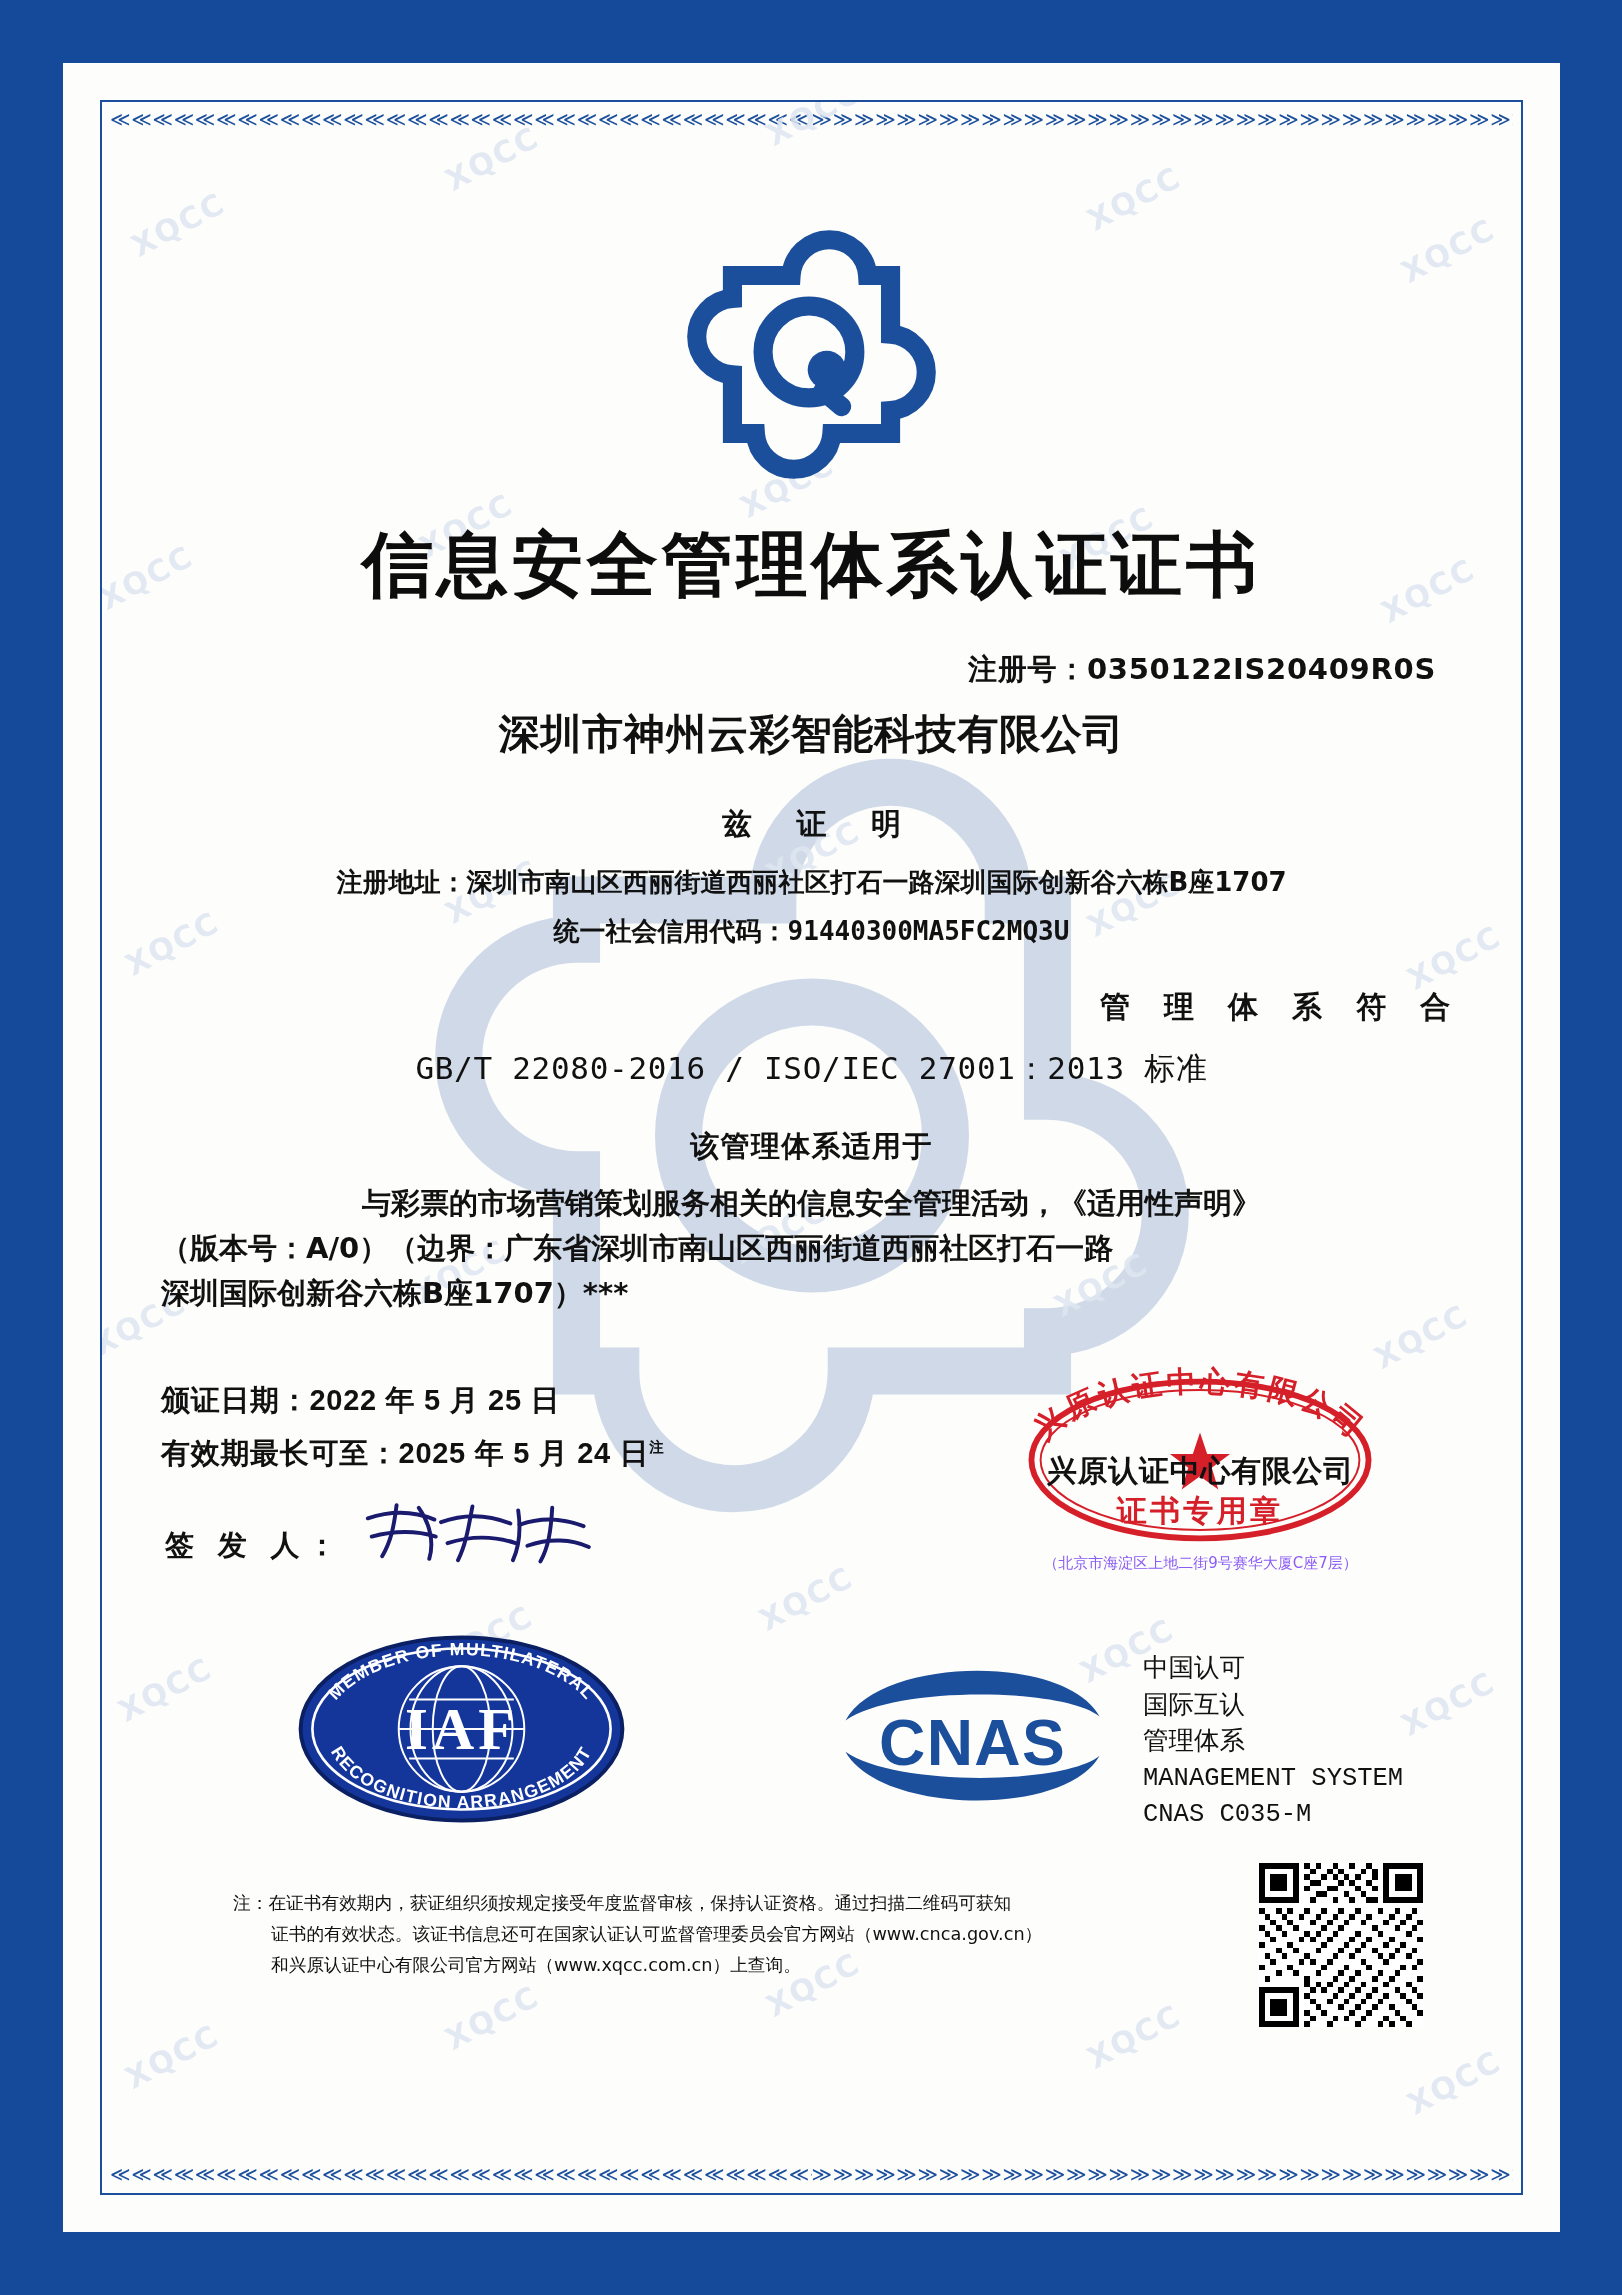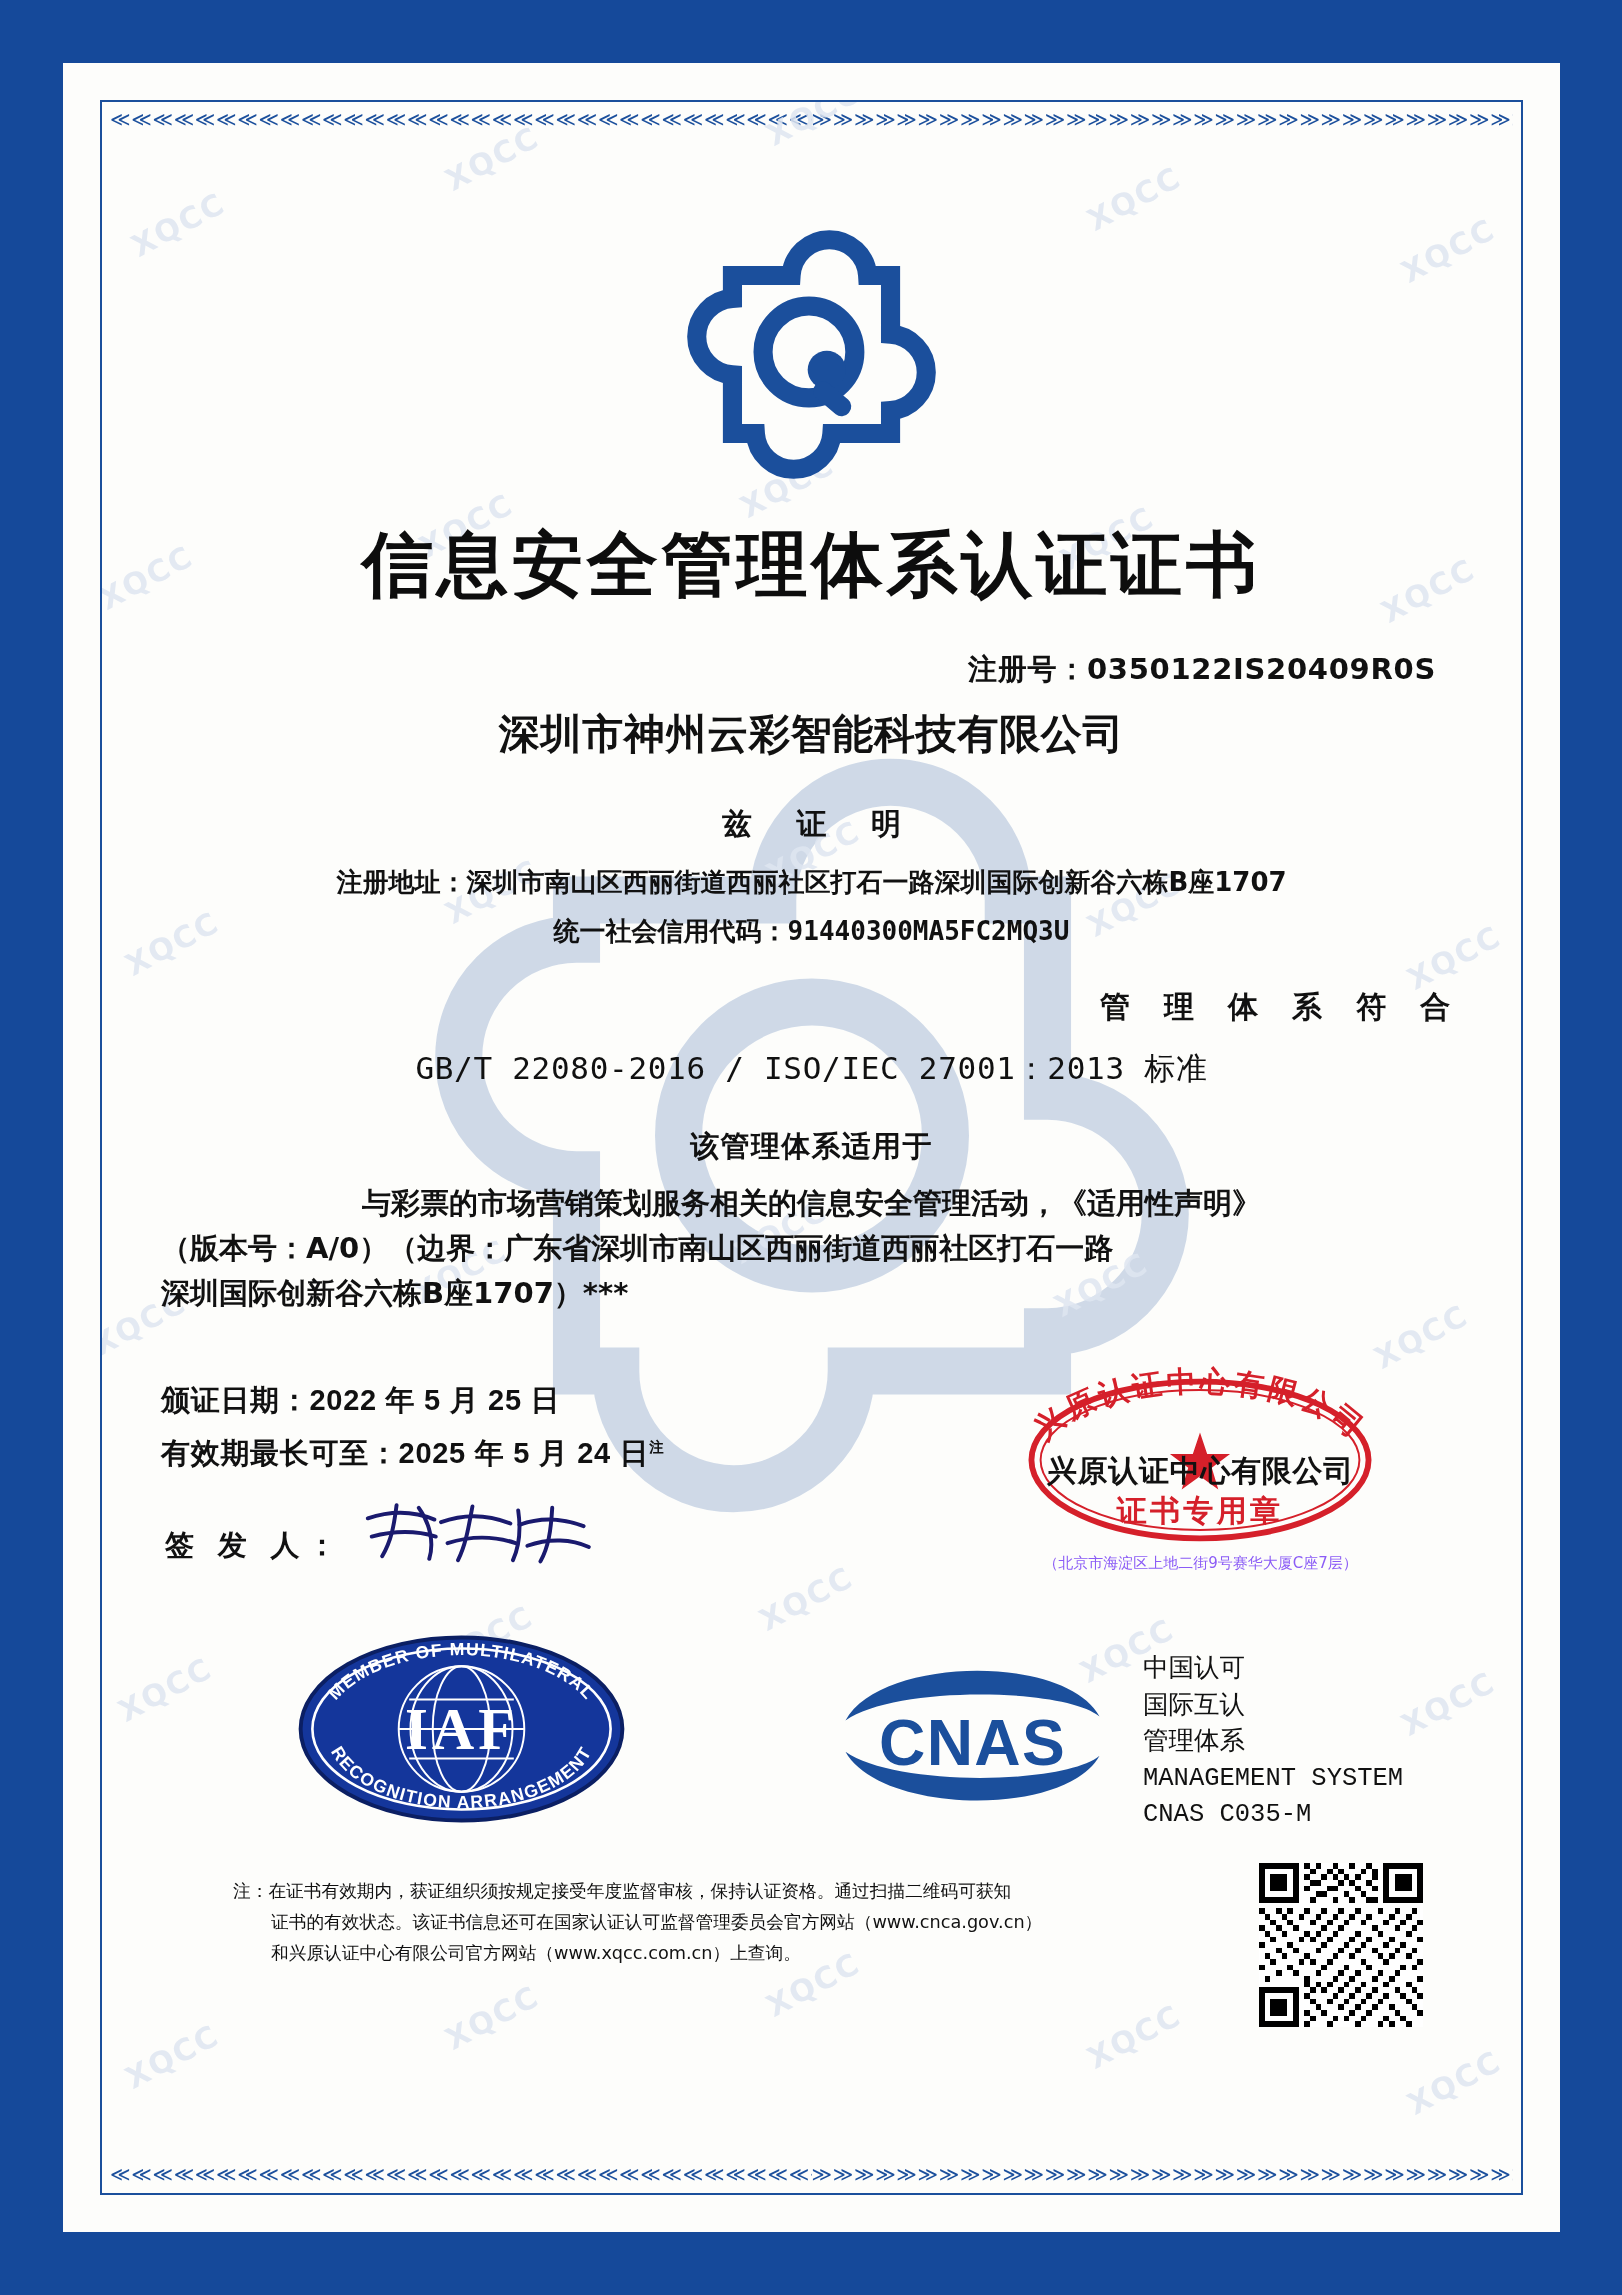--- a/index.html
+++ b/index.html
@@ -276,21 +276,21 @@
 
   
   .footer-row {
     position: relative;
     margin-top: 22px;
     height: 190px;
   }
   .note {
     position: absolute;
     left: 72px;
-    top: 4px;
+    top: 16px;
     width: 995px;
     font-size: 17.7px;
     line-height: 1.75;
     color: #111;
     font-family: "DejaVu Sans", sans-serif;
   }
   .note .note-indent { padding-left: 38px; display: block; }
   .qr-wrap {
     position: absolute;
     right: 39px;

